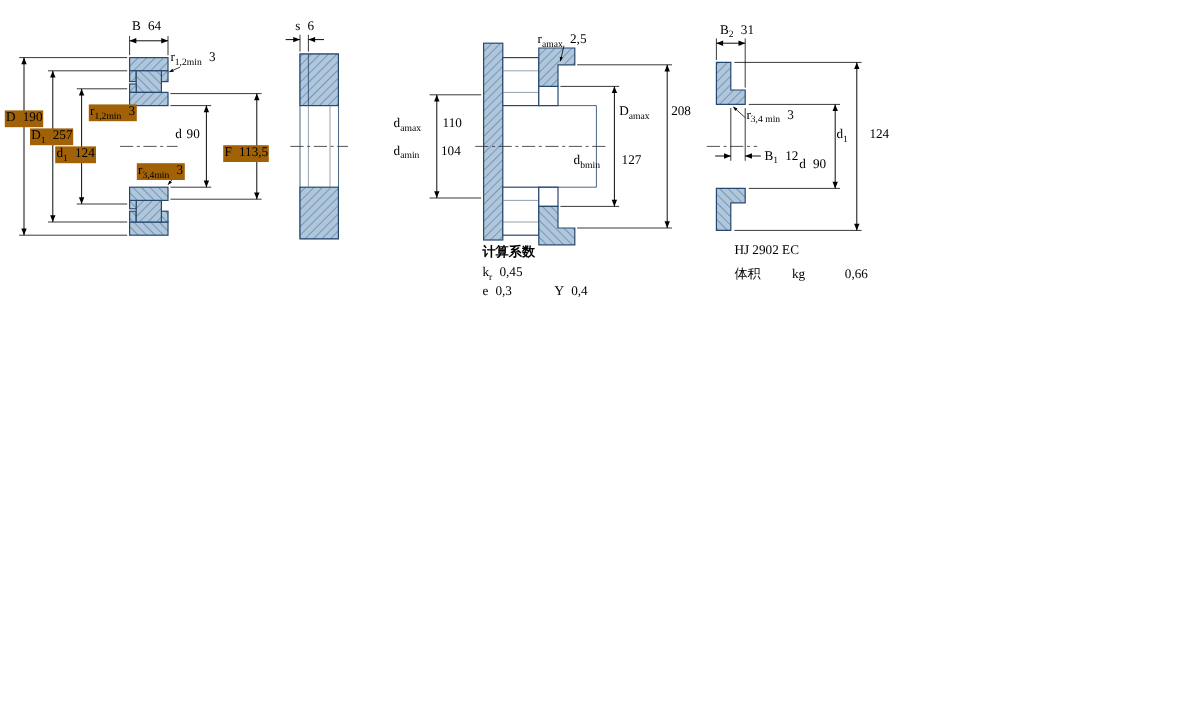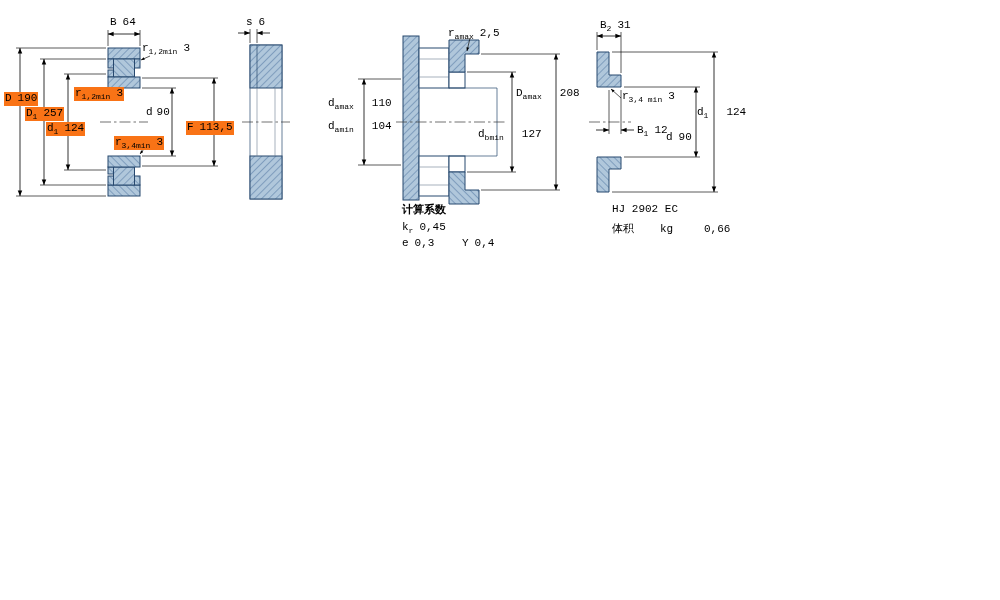--- a/index.html
+++ b/index.html
@@ -1,34 +1,34 @@
 <!DOCTYPE html>
 <html style="--c-fill: #b0c7db; --c-hatch: #4e74a0; --c-outline: #27486e;"><head>
 <meta charset="utf-8">
 <style>
   :root{
     --c-fill:#b0c7db; --c-hatch:#4e74a0; --c-outline:#27486e;
   }
   html,body{margin:0;padding:0;background:#fff;}
   #page{position:relative;width:1000px;height:556px;background:#fff;overflow:hidden;
-        font-family:Liberation Mono, monospace;}
+        font-family:Liberation Serif, serif;}
   svg{position:absolute;left:0;top:0;}
   .ol{stroke:var(--c-outline);stroke-width:1;}
   .olthin{stroke:var(--c-outline);stroke-width:.7;fill:none;}
   .wht{fill:#fff;stroke:var(--c-outline);stroke-width:1;}
   .dim{stroke:#000;stroke-width:.8;fill:none;}
   .ext{stroke:#000;stroke-width:.65;fill:none;}
   .cl{stroke:#333;stroke-width:.7;stroke-dasharray:11 3 2.5 3;fill:none;}
   .thin{stroke:#6b7d90;stroke-width:.6;fill:none;}
   .lbl{position:absolute;font-size:11px;line-height:13px;color:#000;white-space:nowrap;}
   .lbl sub{font-size:8px;line-height:1;vertical-align:-3px;}
   .lbl .val{margin-left:6px;}
   .lbl.g4 .val{margin-left:4px;}
   .lbl.wide .val{margin-left:18px;}
-  .lbl.bg{background:#f97316;padding:0 1px;}
+  .lbl.bg{background:#a16207;padding:0 1px;}
   .heading{font-weight:bold;text-align:right;}
 </style>
 </head>
 <body>
 
 <div id="page">
 
 <svg width="1000" height="600" viewBox="0 0 1000 600">
   <defs>
     <pattern id="hA" width="5" height="5" patternUnits="userSpaceOnUse" patternTransform="rotate(45)">

